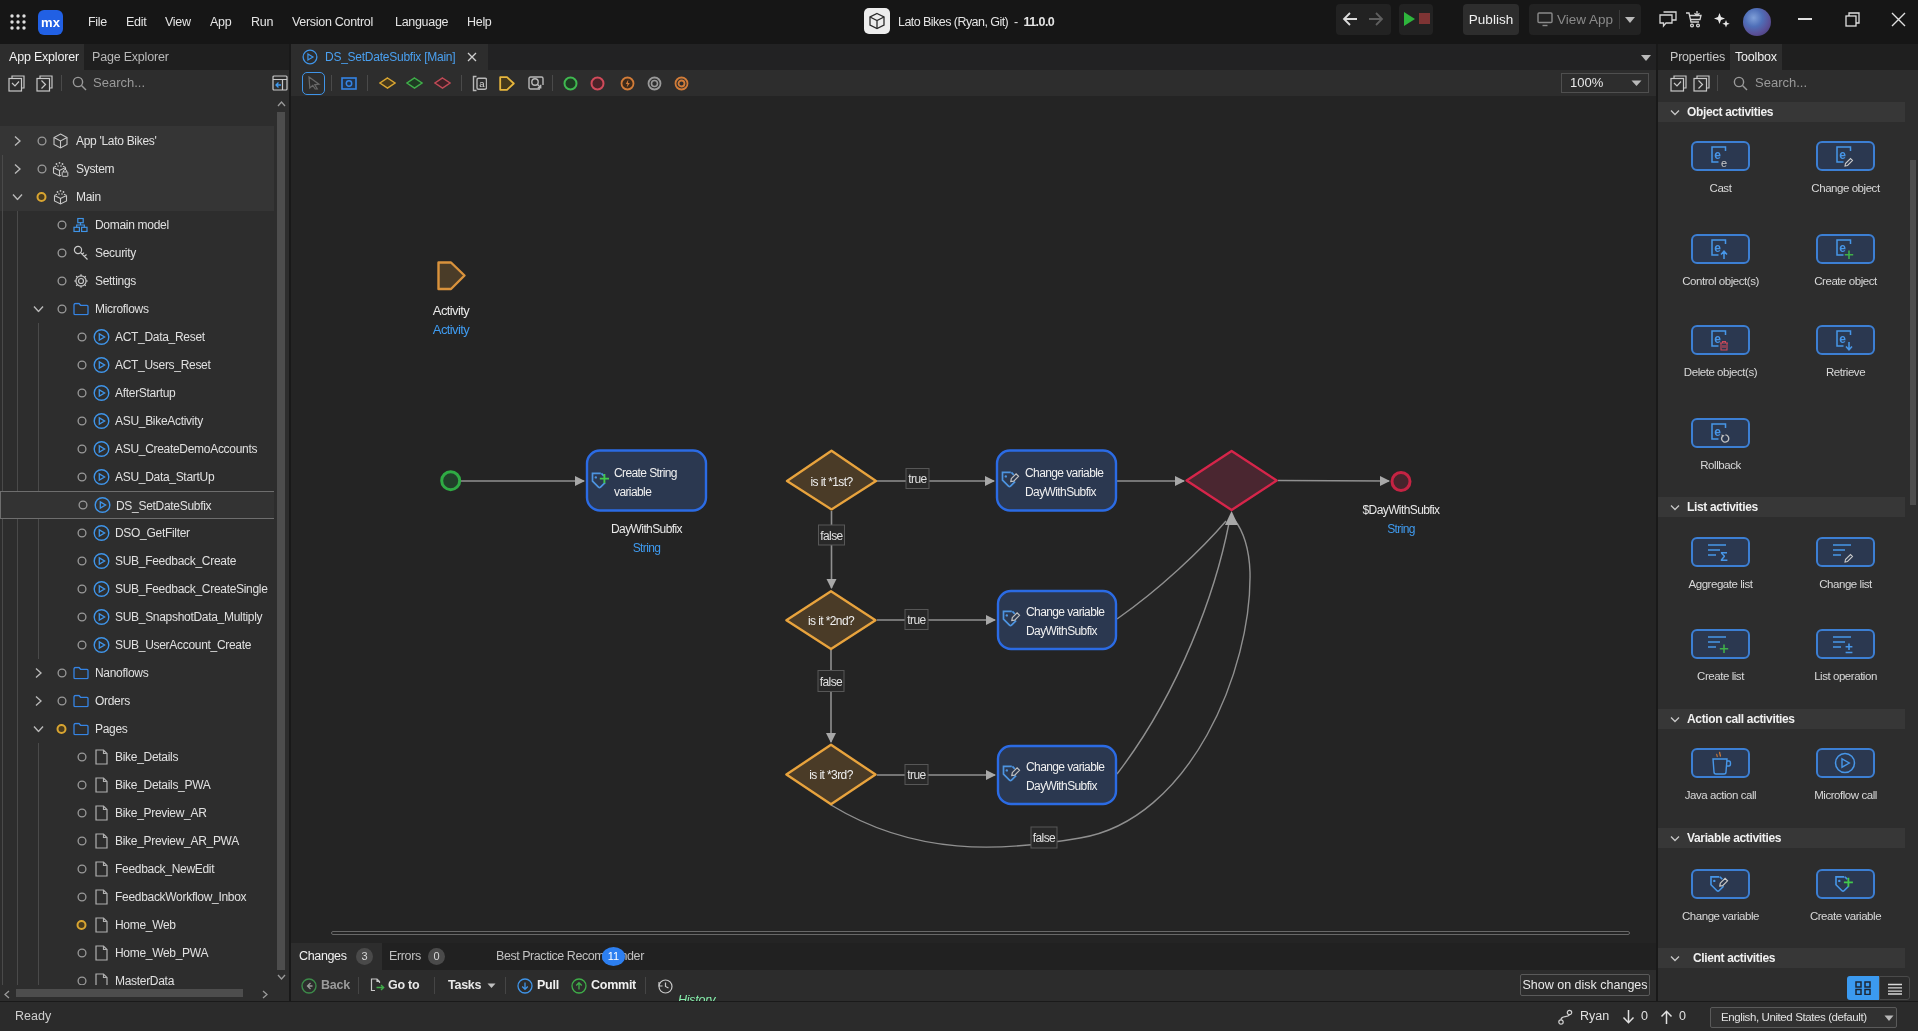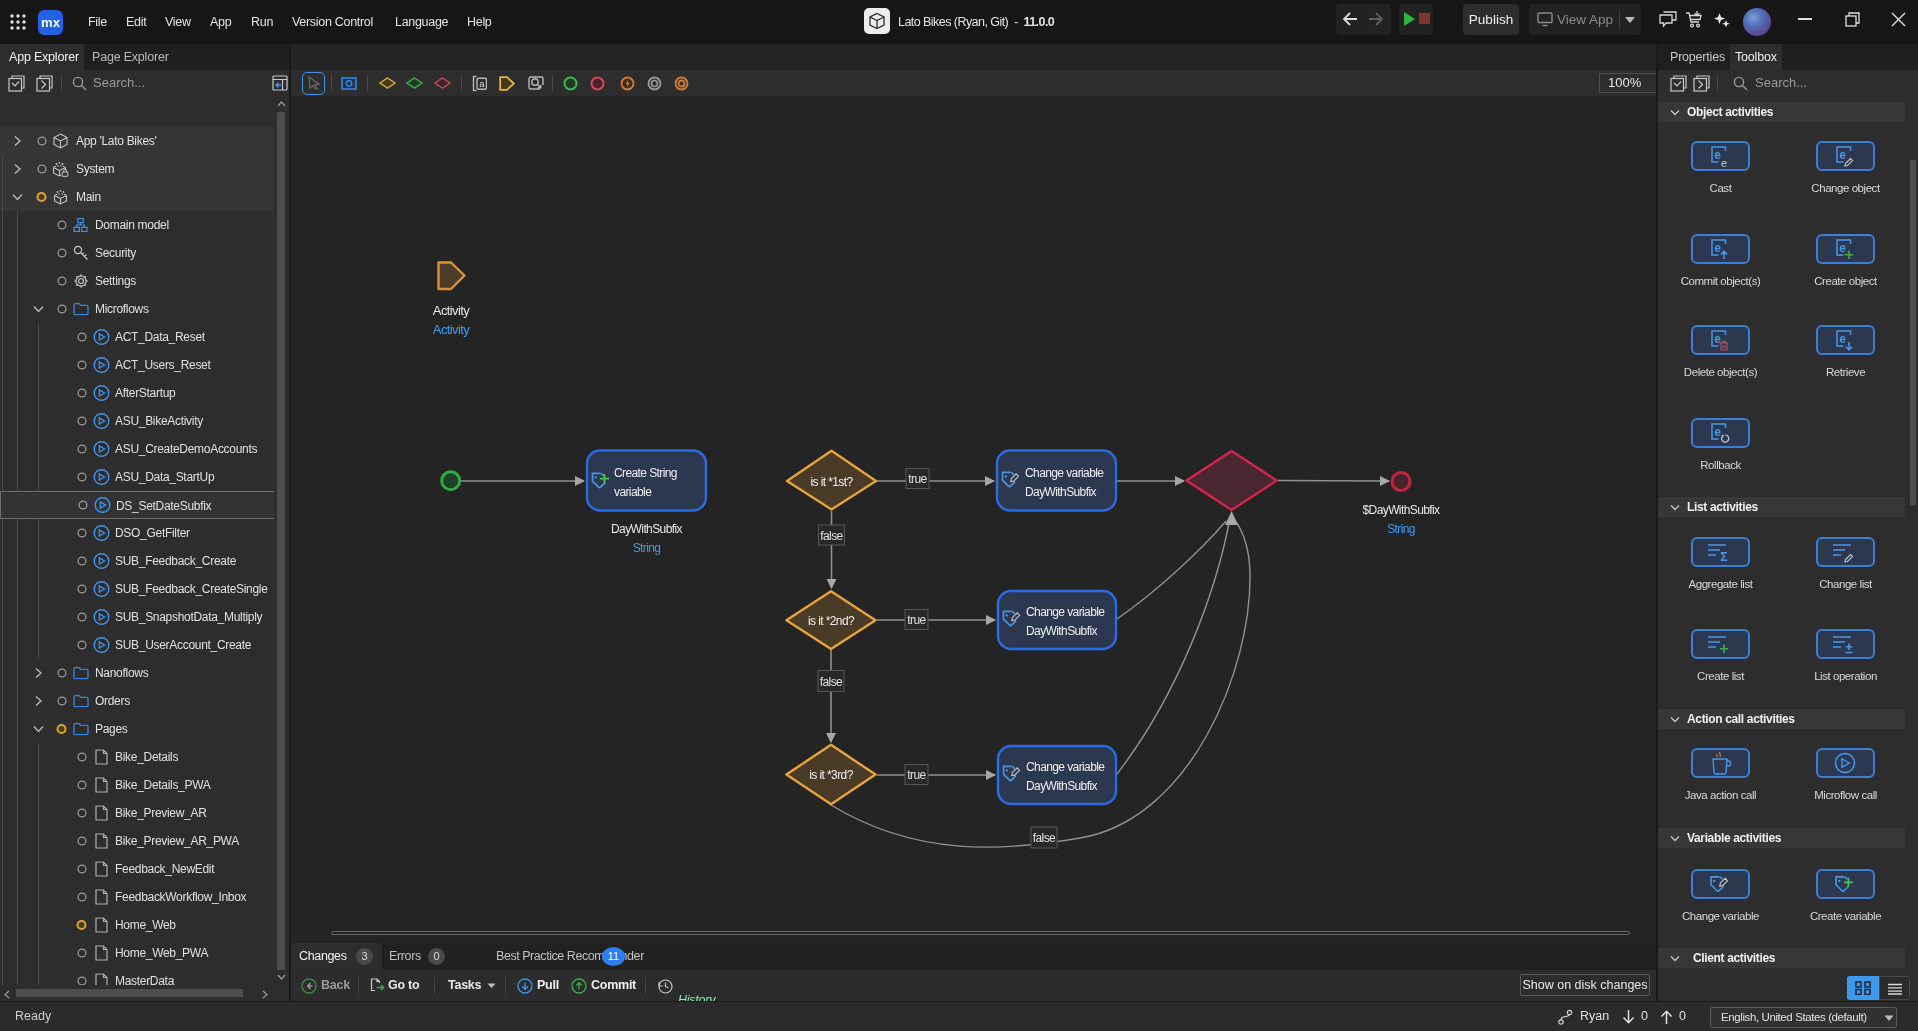--- a/index.html
+++ b/index.html
@@ -570,20 +570,34 @@
       <svg class="abs" style="left:4px;top:5px" width="6" height="9" viewBox="0 0 6 9">
           <path d="M5 1 L1 4.5 L5 8" stroke="#9a9a9a" stroke-width="1.3" fill="none"></path>
         </svg>
       <div class="abs" style="left:16px;top:4px;width:227px;height:8px;background:#4d4d4d;"></div>
       <svg class="abs" style="left:262px;top:5px" width="6" height="9" viewBox="0 0 6 9">
           <path d="M1 1 L5 4.5 L1 8" stroke="#9a9a9a" stroke-width="1.3" fill="none"></path>
         </svg>
     </div>
   </div>
   <div id="editor" class="abs">
+    <div id="ed-tabrow">
+      <div class="abs" style="left:1px;top:0;width:198px;height:26px;background:#2d2d2d;"></div>
+      <svg class="abs" style="left:13px;top:5px" width="16" height="16" viewBox="0 0 17 17">
+        <circle cx="8.5" cy="8.5" r="7.3" fill="none" stroke="#3f94e8" stroke-width="1.4"></circle>
+        <path d="M6.3 5.4 L11.6 8.5 L6.3 11.6 Z" fill="none" stroke="#3f94e8" stroke-width="1.3"></path>
+        </svg>
+      <div class="abs" style="left:36px;top:0;height:26px;line-height:26px;font-size:12px;letter-spacing:-0.25px;color:#4aa0f0;">DS_SetDateSubfix [Main]</div>
+      <svg class="abs" style="left:178px;top:8px" width="10" height="10" viewBox="0 0 10 10">
+        <path d="M1 1 L9 9 M9 1 L1 9" stroke="#d0d0d0" stroke-width="1.3"></path>
+        </svg>
+      <svg class="abs" style="left:1351px;top:10px" width="12" height="8" viewBox="0 0 12 8">
+          <path d="M1 1 L6 7 L11 1 Z" fill="#b9b9b9"></path>
+        </svg>
+    </div>
     <div id="ed-toolbar">
 
       <div class="abs" style="left:13px;top:1.5px;width:23px;height:23px;border:1.5px solid #3f94e8;border-radius:5px;"></div>
       <svg class="abs" style="left:19px;top:6px" width="13" height="14" viewBox="0 0 13 14">
         <path d="M1 1 L11 8.2 L6.7 8.8 L9.3 13 L7.2 13 L4.8 9.3 L1.8 12 Z" fill="none" stroke="#686868" stroke-width="1.2"></path>
         </svg>
       <div class="abs" style="left:42px;top:5px;width:1px;height:16px;background:#4a4a4a;"></div>
 
       <svg class="abs" style="left:52px;top:6.5px" width="16" height="13" viewBox="0 0 16 13">
         <rect x="1" y="1" width="14" height="11" fill="#233246" stroke="#3584e4" stroke-width="1.6"></rect>
@@ -633,21 +647,21 @@
         </svg>
       <svg class="abs" style="left:358px;top:6px" width="15" height="15" viewBox="0 0 15 15">
           <circle cx="7.5" cy="7.5" r="6" fill="none" stroke="#9a9a9a" stroke-width="1.8"></circle>
           <circle cx="7.5" cy="7.5" r="3" fill="none" stroke="#9a9a9a" stroke-width="1.6"></circle>
         </svg>
       <svg class="abs" style="left:385px;top:6px" width="15" height="15" viewBox="0 0 15 15">
           <circle cx="7.5" cy="7.5" r="6" fill="none" stroke="#d27c38" stroke-width="1.8"></circle>
           <circle cx="7.5" cy="7.5" r="3" fill="none" stroke="#d27c38" stroke-width="1.8"></circle>
         </svg>
 
-      <div class="abs" style="left:1272px;top:3px;width:88px;height:20px;border:1px solid #4f4f4f;background:#2d2d2d;margin-left:38px;">
+      <div class="abs" style="left:1272px;top:3px;width:88px;height:20px;border:1px solid #4f4f4f;background:#2d2d2d;">
         <div class="abs" style="left:8px;top:0;height:18px;line-height:18px;font-size:13px;color:#e8e8e8;">100%</div>
         <svg class="abs" style="left:69px;top:6px" width="11" height="7" viewBox="0 0 11 7">
             <path d="M0.5 0.5 L5.5 6 L10.5 0.5 Z" fill="#b9b9b9"></path>
           </svg>
       </div>
     </div>
     <div id="canvas">
       <svg width="1367" height="839" viewBox="0 0 1367 839">
         <defs>
           <marker id="arr" viewBox="0 0 12 12" refX="10" refY="6" markerWidth="12" markerHeight="12" markerUnits="userSpaceOnUse" orient="auto-start-reverse">
@@ -848,21 +862,21 @@
             </g>
           </svg></div>
 <div class="tbx-lbl" style="left:125.5px;top:86px">Change object</div>
 <div class="tbx-btn" style="left:33px;top:137.5px"><svg width="55" height="26" viewBox="0 0 55 26">
             <g transform="translate(17,3)">
               <path d="M15.5 5 L15.5 1 L2 1 L2 16 L8.5 16" fill="none" stroke="#4796e8" stroke-width="1.5"></path>
               <text x="7.5" y="13" font-size="12" font-weight="bold" fill="#4796e8" text-anchor="middle" font-family="Liberation Sans">e</text>
               <path d="M14 20 L14 12.5 M11 15.5 L14 12.2 L17 15.5" fill="none" stroke="#4796e8" stroke-width="1.5"></path>
             </g>
           </svg></div>
-<div class="tbx-lbl" style="left:0.5px;top:178.5px">Commit object(s)</div>
+<div class="tbx-lbl" style="left:0.5px;top:178.5px">Control object(s)</div>
 <div class="tbx-btn" style="left:158px;top:137.5px"><svg width="55" height="26" viewBox="0 0 55 26">
             <g transform="translate(17,3)">
               <path d="M15.5 5 L15.5 1 L2 1 L2 16 L8.5 16" fill="none" stroke="#4796e8" stroke-width="1.5"></path>
               <text x="7.5" y="13" font-size="12" font-weight="bold" fill="#4796e8" text-anchor="middle" font-family="Liberation Sans">e</text>
               <path d="M14 11.5 L14 20 M9.8 15.7 L18.2 15.7" stroke="#3fae49" stroke-width="1.6" fill="none"></path>
             </g>
           </svg></div>
 <div class="tbx-lbl" style="left:125.5px;top:178.5px">Create object</div>
 <div class="tbx-btn" style="left:33px;top:229px"><svg width="55" height="26" viewBox="0 0 55 26">
             <g transform="translate(17,3)">

